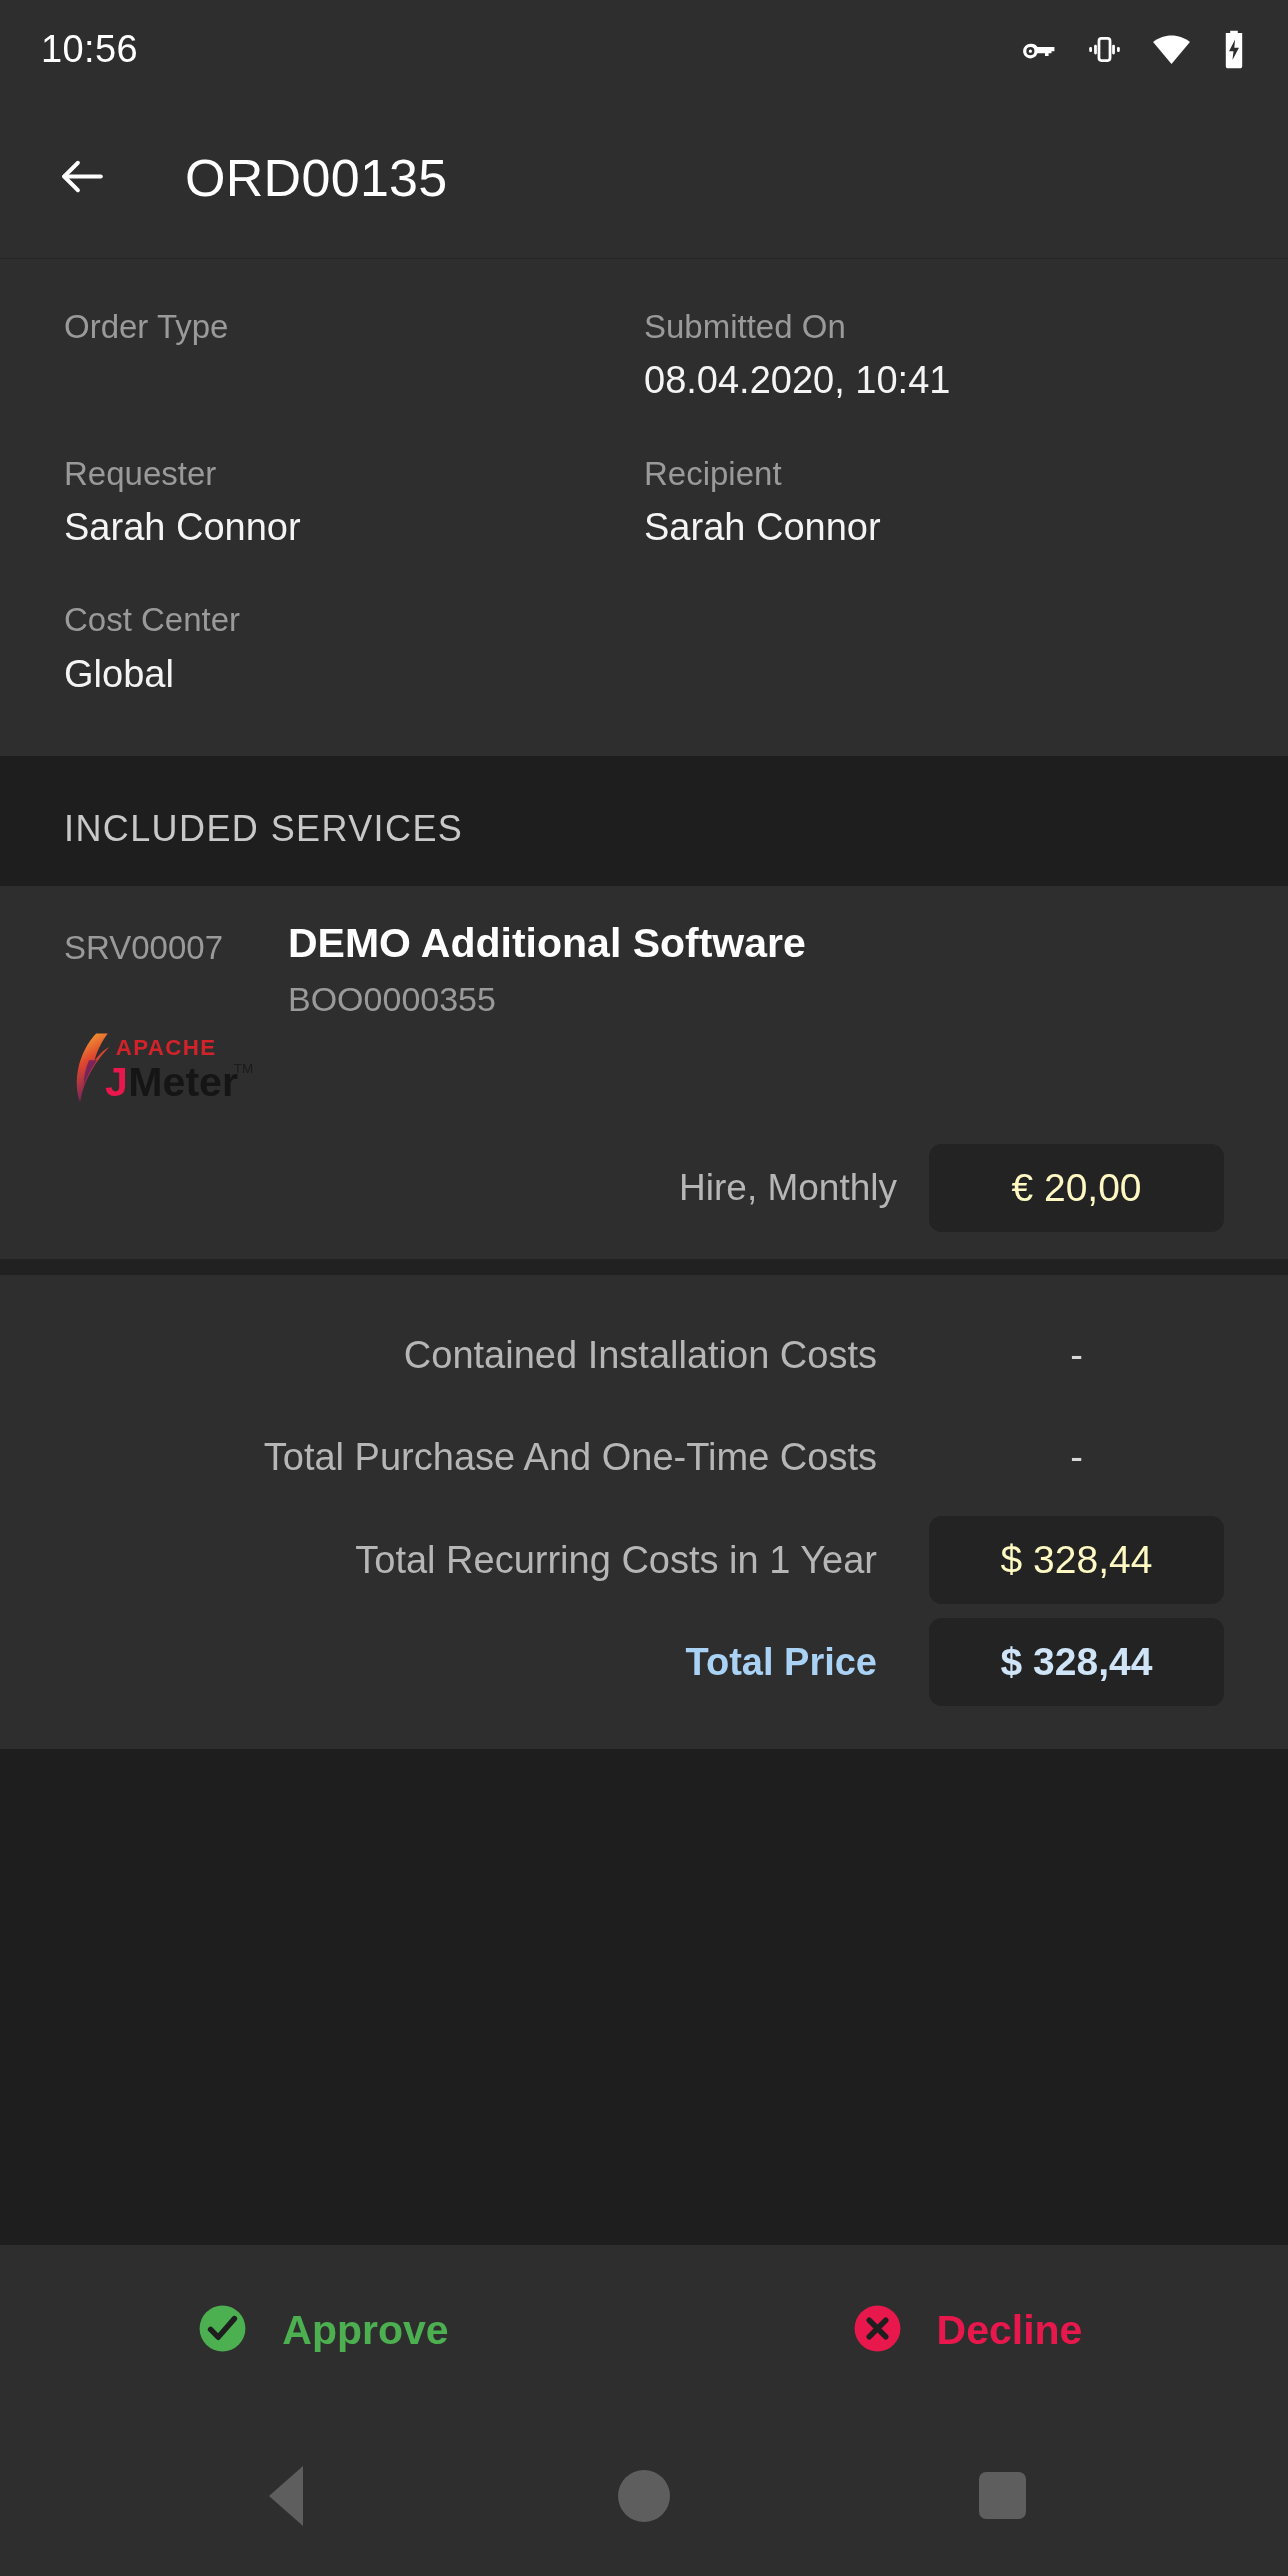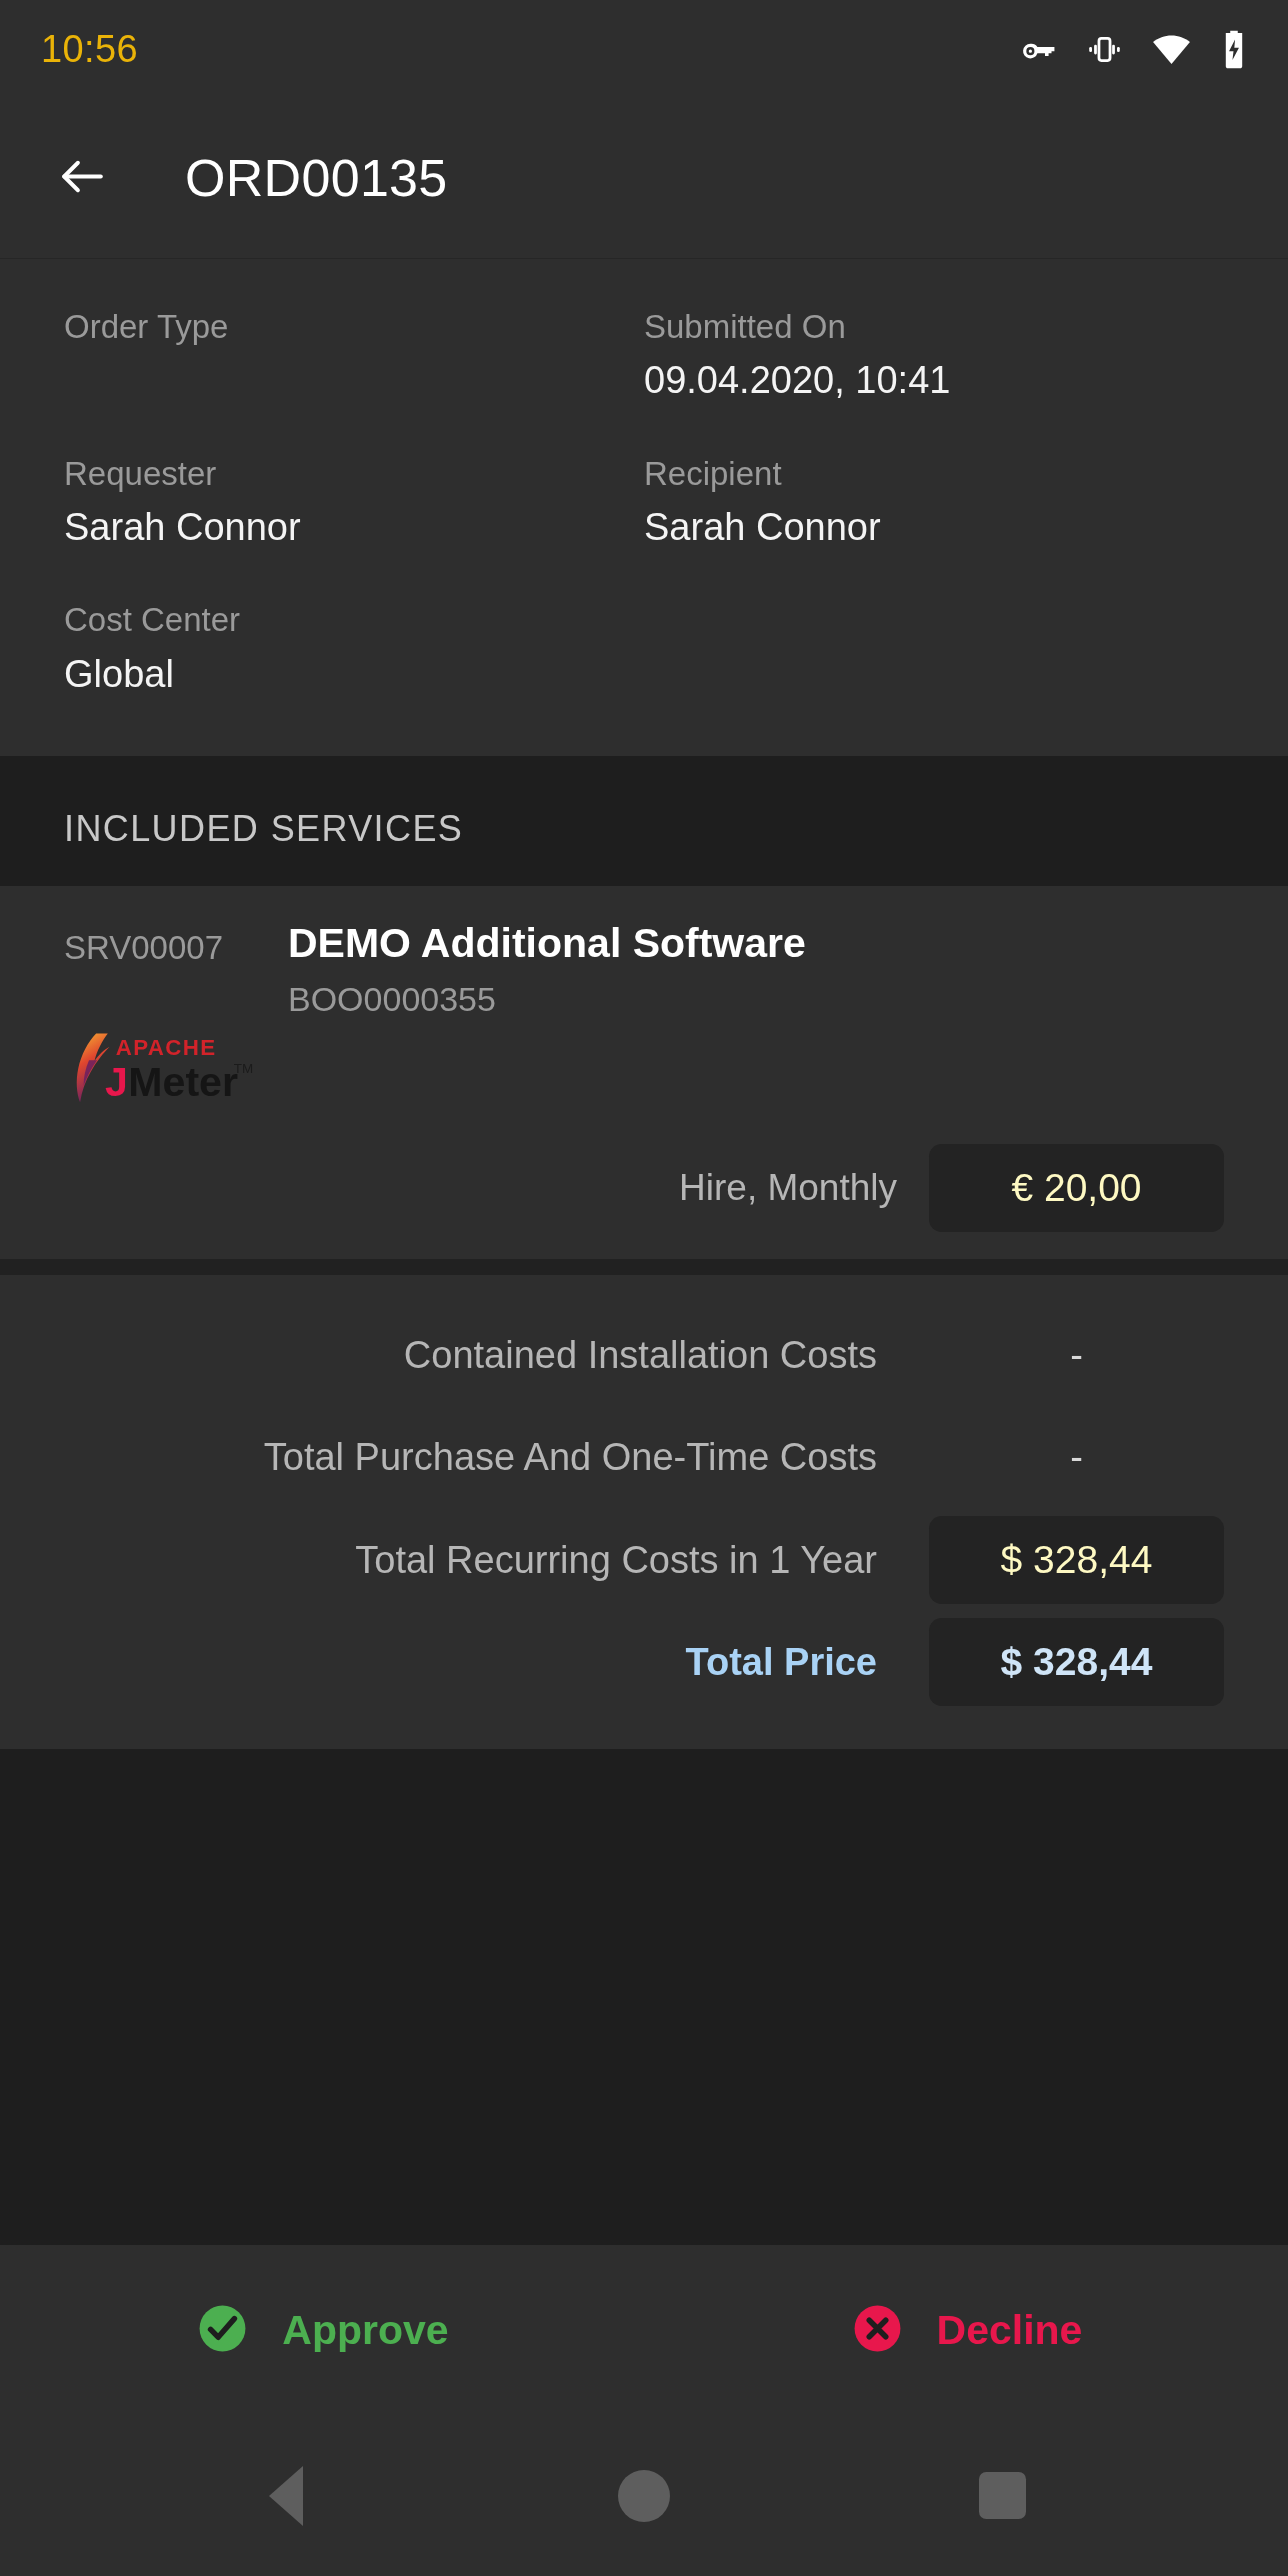--- a/index.html
+++ b/index.html
@@ -12,21 +12,21 @@
   }
   .screen { width:1288px; height:2576px; display:flex; flex-direction:column; background:#1e1e1e; }
 
   
   .statusbar {
     height:98px; flex:0 0 98px;
     background:#2e2e2e;
     display:flex; align-items:center; justify-content:space-between;
     padding:0 39px 0 41px;
   }
-  .clock { color:#eab308; font-size:38px; letter-spacing:0.4px; }
+  .clock { color:#ffffff; font-size:38px; letter-spacing:0.4px; }
   .sysicons { display:flex; align-items:center; gap:27px; }
   .sysicons svg { display:block; }
 
   
   .appbar {
     height:161px; flex:0 0 161px;
     background:#2e2e2e;
     display:flex; align-items:center;
     padding:0 41px;
     border-bottom:1.8px solid #262626;
@@ -167,21 +167,21 @@
   </div>
 
   <div class="details">
 
     <div class="detail-row">
       <div class="detail-col">
         <div class="dlabel">Order Type</div>
       </div>
       <div class="detail-col">
         <div class="dlabel">Submitted On</div>
-        <div class="dvalue">09.04.2020, 10:41</div>
+        <div class="dvalue">08.04.2020, 10:41</div>
       </div>
     </div>
 
     <div class="detail-row">
       <div class="detail-col">
         <div class="dlabel">Requester</div>
         <div class="dvalue">Sarah Connor</div>
       </div>
       <div class="detail-col">
         <div class="dlabel">Recipient</div>

